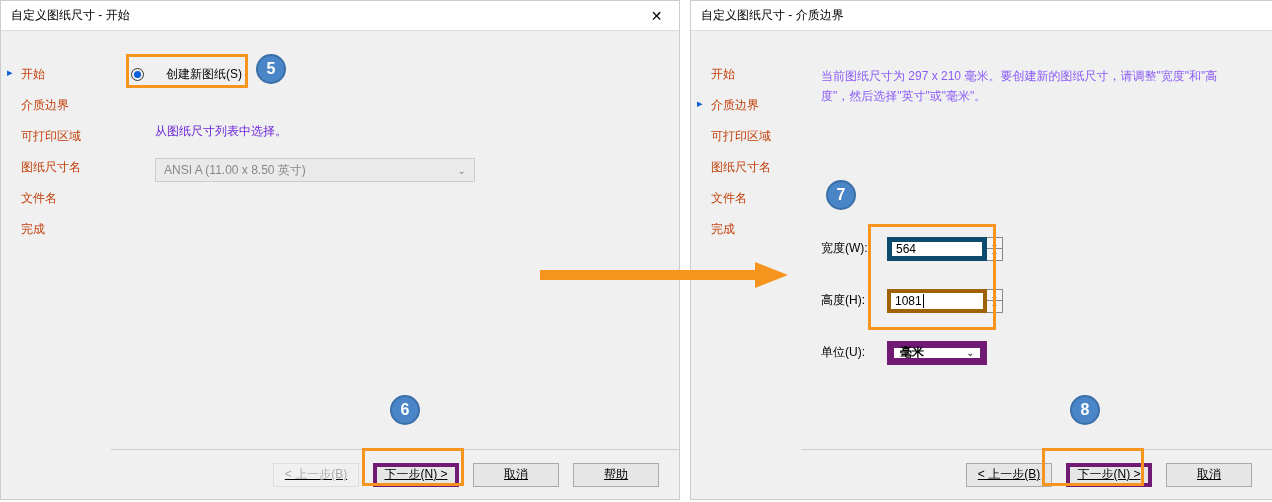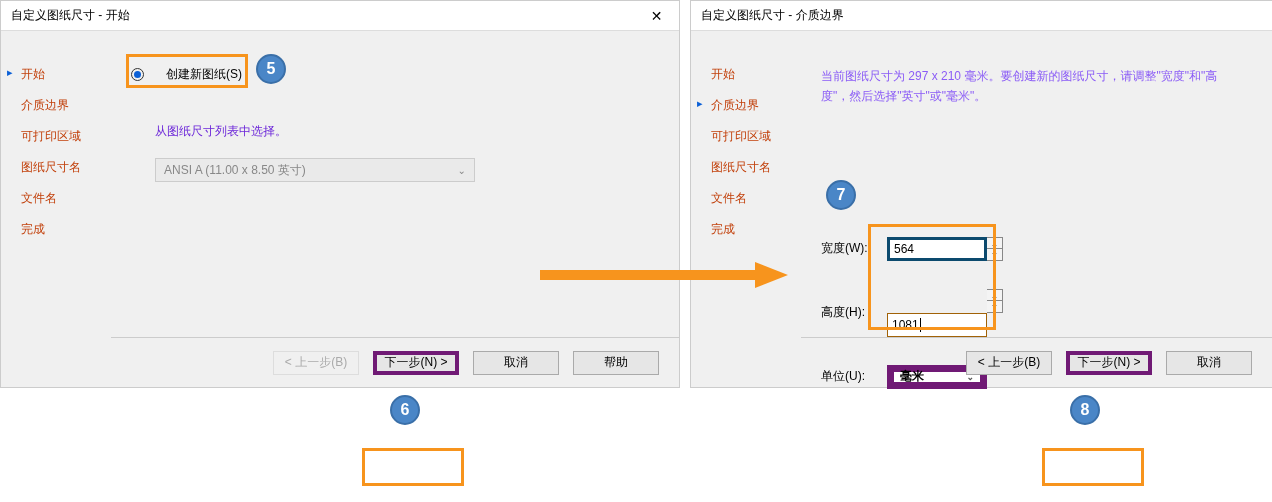--- a/index.html
+++ b/index.html
@@ -11,21 +11,21 @@
     background: #fff;
     width: 1272px;
     height: 502px;
     position: relative;
   }
   .dialog {
     position: absolute;
     background: #f0f0f0;
     border: 1px solid #ccc;
     width: 680px;
-    height: 388px;
+    height: 500px;
     top: 0;
   }
   .dialog.left { left: 0; }
   .dialog.right { left: 690px; width: 582px; border-right: none;}
   .titlebar {
     height: 30px;
     background: #fff;
     border-bottom: 1px solid #ddd;
     display: flex;
     align-items: center;
@@ -116,20 +116,21 @@
     bottom: 0;
     left: 0;
     right: 0;
     border-top: 1px solid #ccc;
     height: 50px;
     display: flex;
     align-items: center;
     justify-content: flex-end;
     padding-right: 20px;
     gap: 14px;
+    text-decoration: underline;
   }
   .btn {
     min-width: 86px;
     height: 24px;
     background: #e6e6e6;
     border: 1px solid #aaa;
     display: inline-flex;
     align-items: center;
     justify-content: center;
     font-size: 12px;
@@ -153,30 +154,29 @@
     align-items: center;
     margin-bottom: 28px;
   }
   .field-label {
     width: 66px;
     text-align: left;
   }
   .num-input {
     width: 100px;
     height: 24px;
-    border: 3px solid #0c4a6e;
+    border: 5px solid #0c4a6e;
     background: #fff;
     padding: 0 4px;
     display: flex;
     align-items: center;
     position: relative;
   }
   .num-input.focused {
-    border: 1px solid #a16207;
-    margin-top: 24px;
+    border: 4px solid #a16207;
   }
   .spinner {
     width: 16px;
     height: 24px;
     display: flex;
     flex-direction: column;
     border: 1px solid #888;
     border-left: none;
   }
   .spinner div {

